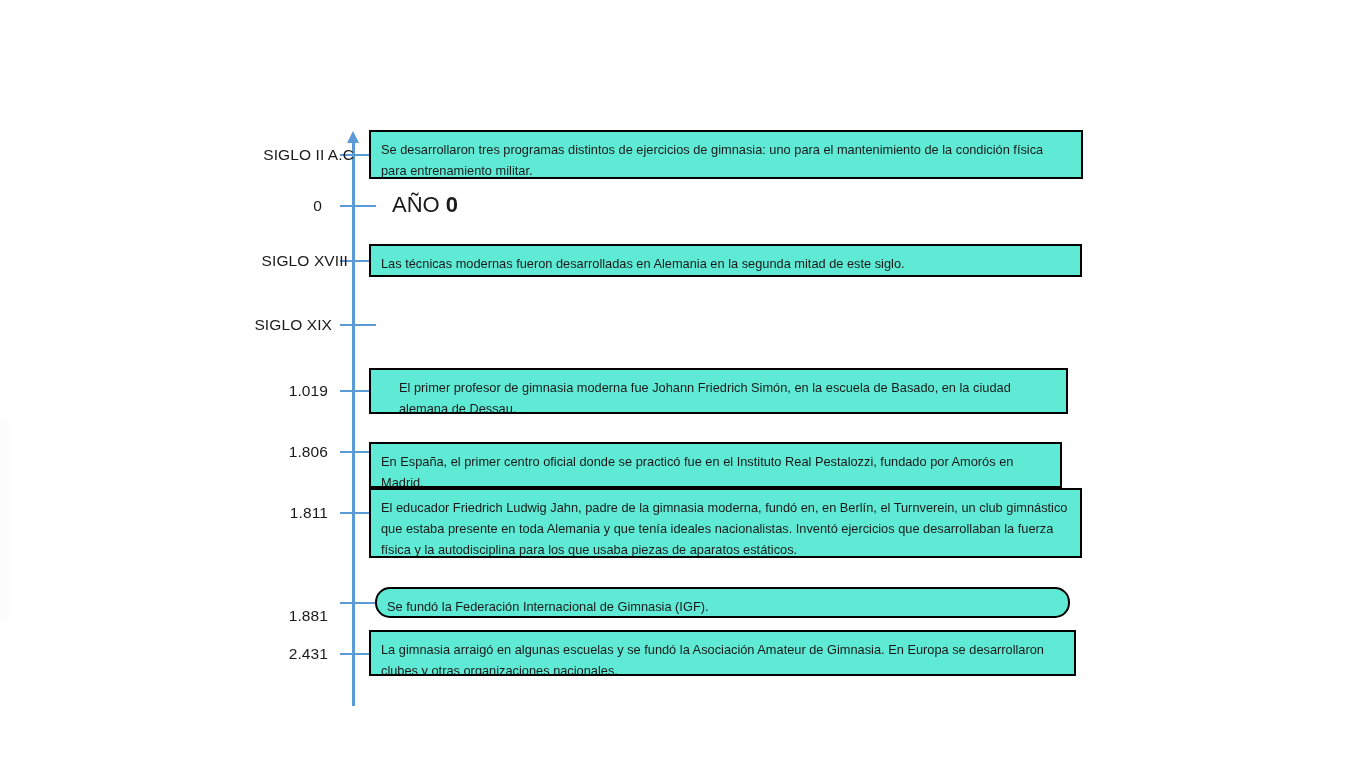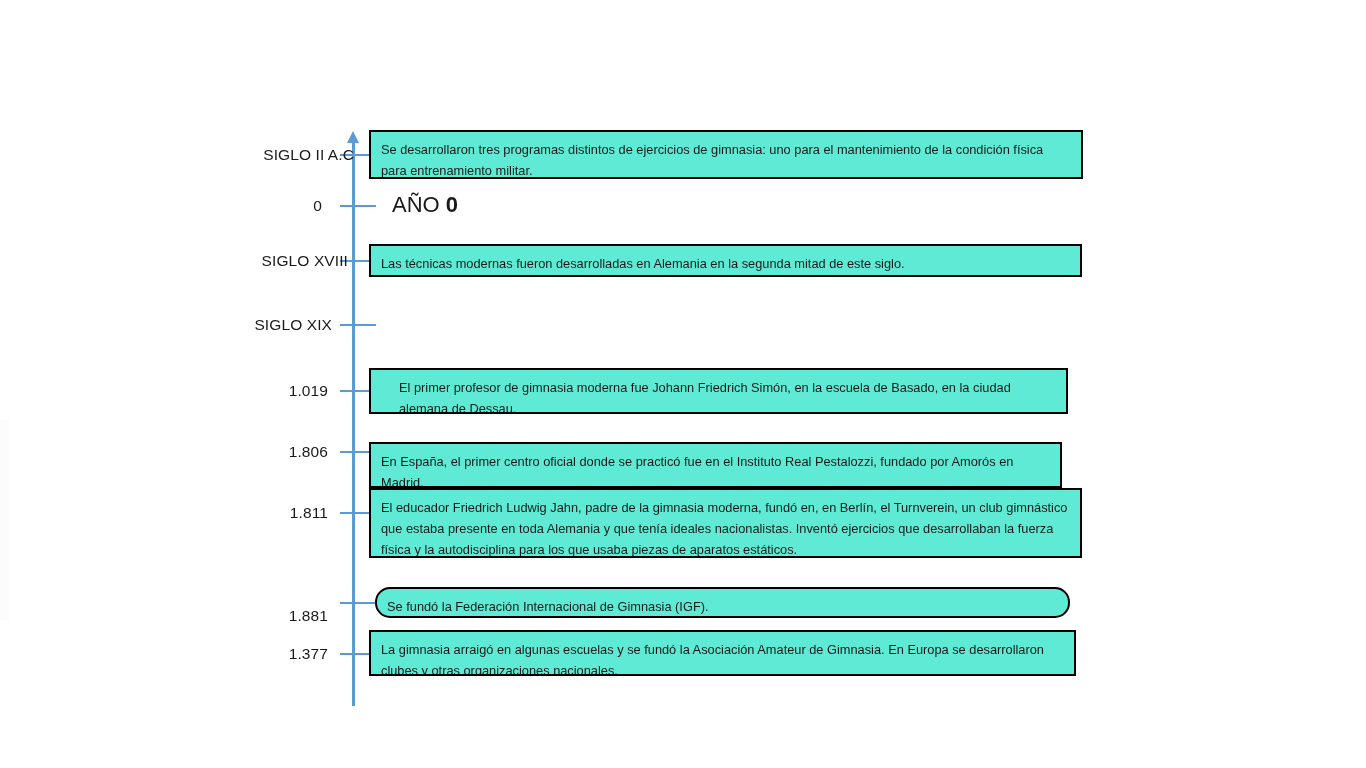--- a/index.html
+++ b/index.html
@@ -152,18 +152,18 @@
     <span class="txt">El educador Friedrich Ludwig Jahn, padre de la gimnasia moderna, fundó en, en Berlín, el Turnverein, un club gimnástico que estaba presente en toda Alemania y que tenía ideales nacionalistas. Inventó ejercicios que desarrollaban la fuerza física y la autodisciplina para los que usaba piezas de aparatos estáticos.</span>
   </div>
 
   <div class="tick" style="left:340px; top:602px; width:40px;"></div>
   <div class="era-label" style="left:150px; top:594px; width:178px;margin-top:13px;">1.881</div>
   <div class="event-box" style="left:375px; top:587px; width:695px; height:31px;border-radius:15px;">
     <span class="txt"> Se fundó la Federación Internacional de Gimnasia (IGF).</span>
   </div>
 
   <div class="tick" style="left:340px; top:653px; width:36px;"></div>
-  <div class="era-label" style="left:150px; top:645px; width:178px;">1.377</div>
+  <div class="era-label" style="left:150px; top:645px; width:178px;">2.431</div>
   <div class="event-box" style="left:369px; top:630px; width:707px; height:46px;">
     <span class="txt">La gimnasia arraigó en algunas escuelas y se fundó la Asociación Amateur de Gimnasia. En Europa se desarrollaron clubes y otras organizaciones nacionales.</span>
   </div>
 
 </div>
 
 </body></html>

